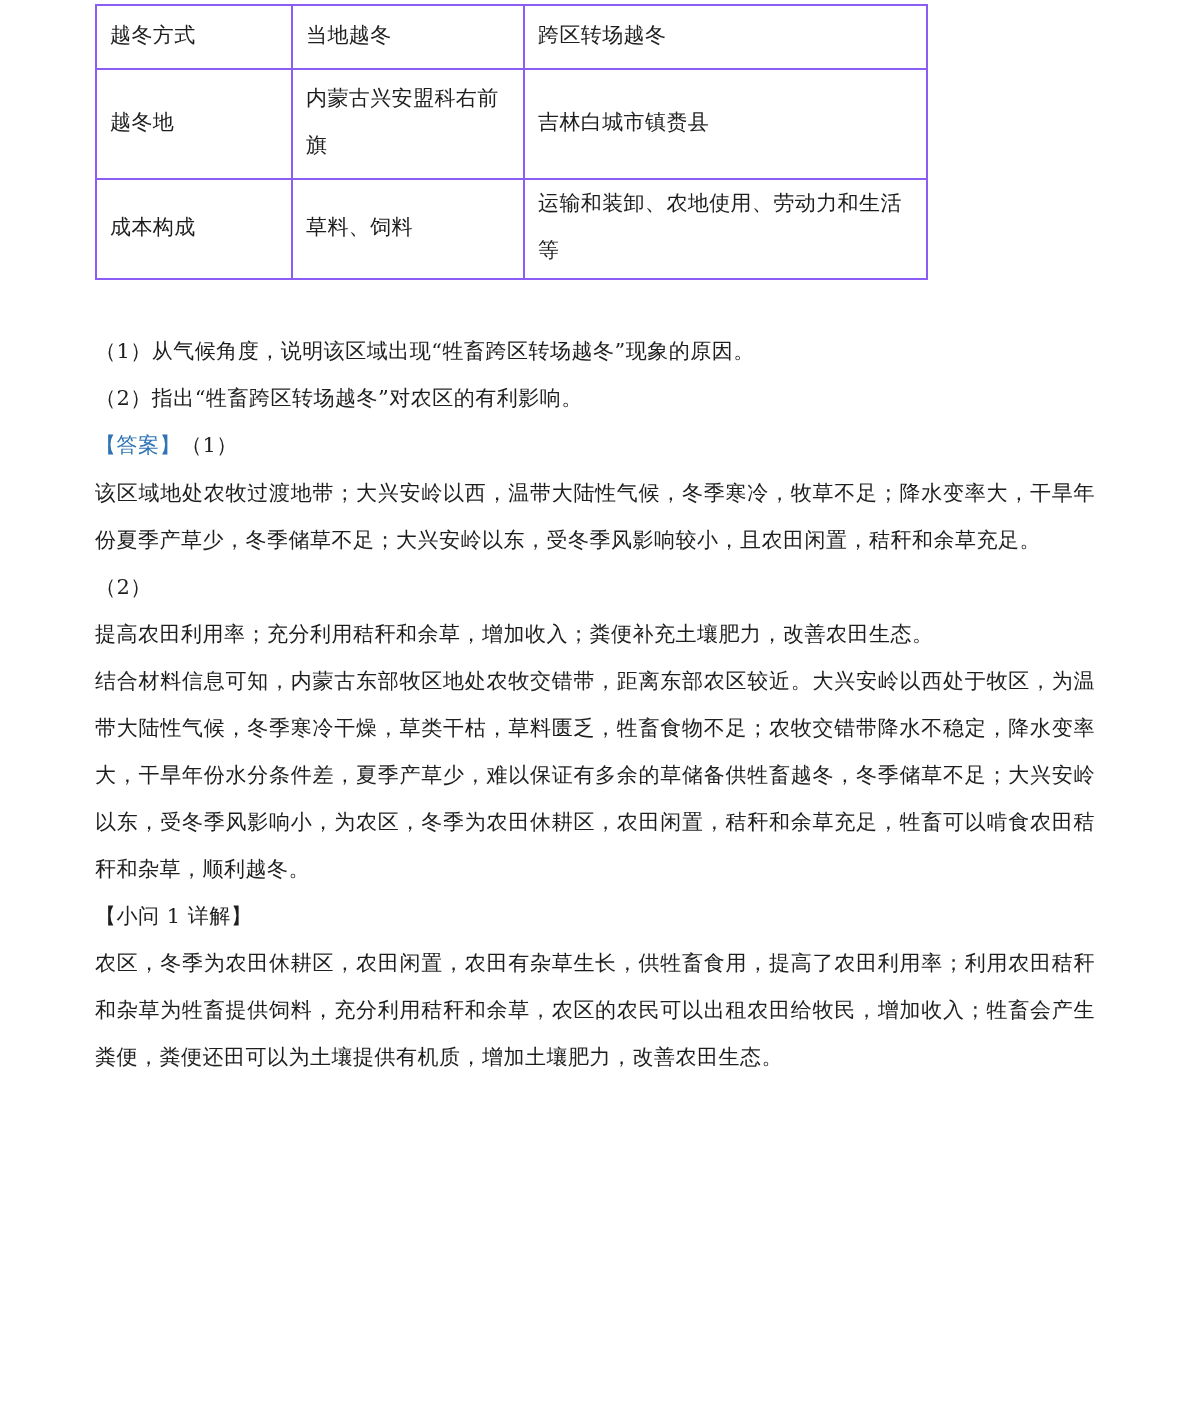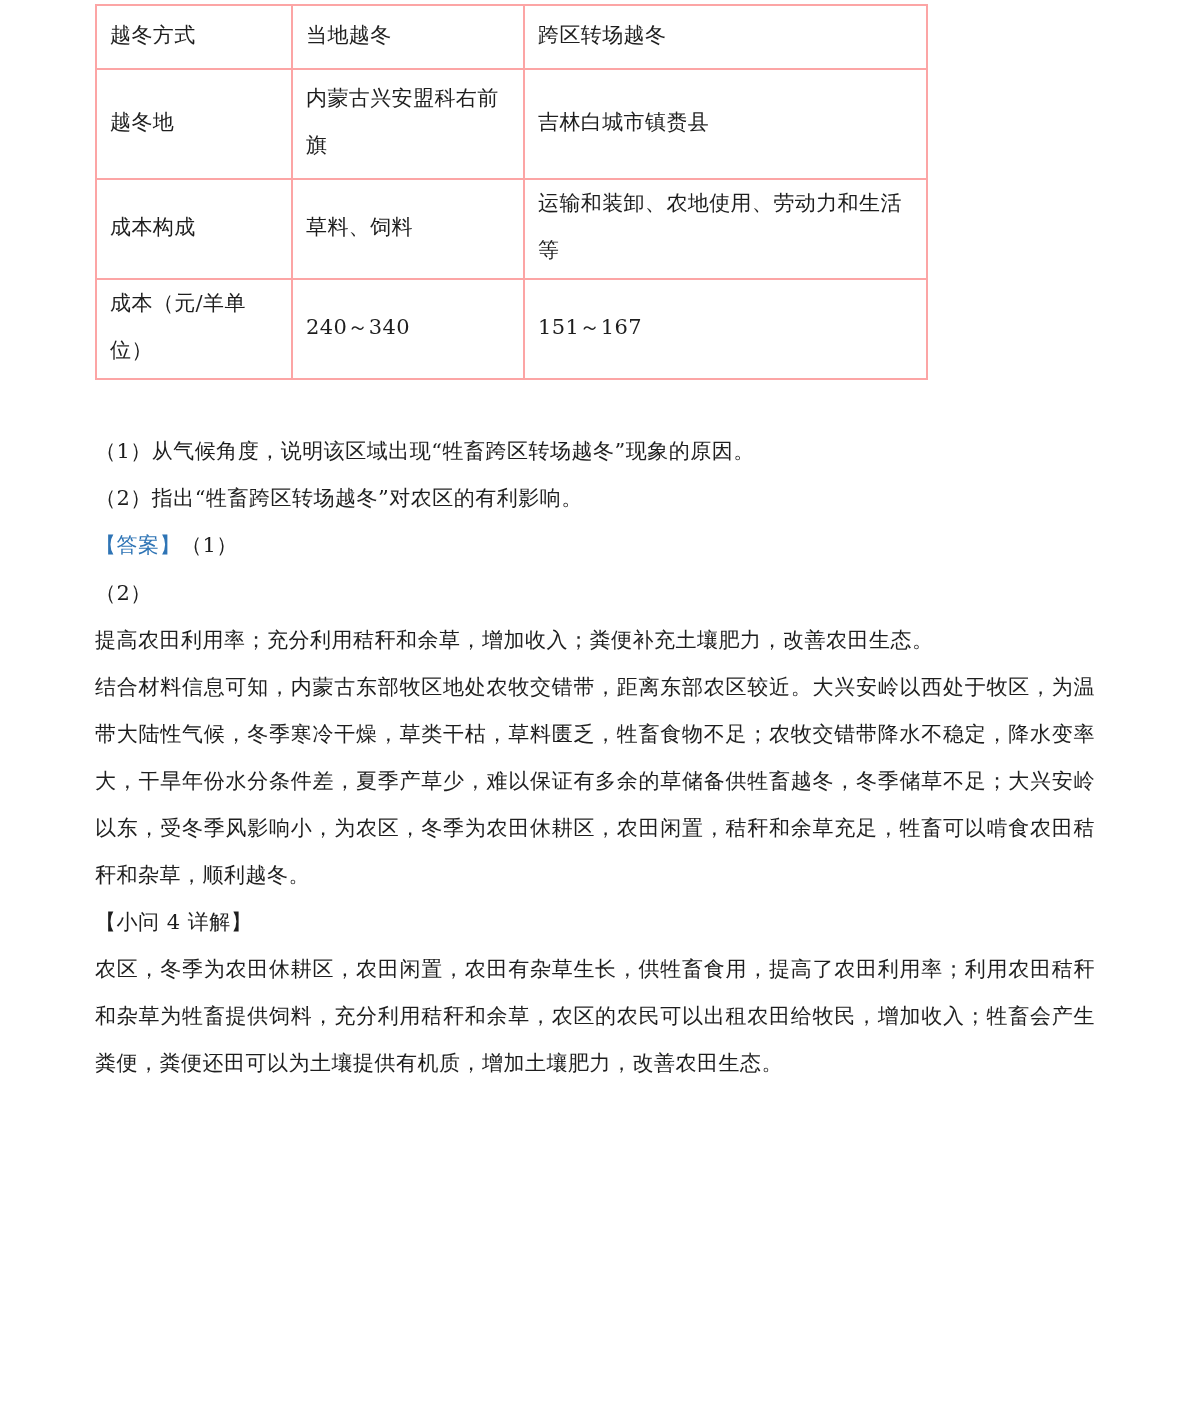--- a/index.html
+++ b/index.html
@@ -28,21 +28,21 @@
     text-indent: 55px;
     line-height: 43px;
   }
   table.compare {
     border-collapse: collapse;
     table-layout: fixed;
     width: 831px;
     margin-top: 2px;
   }
   table.compare td {
-    border: 2px solid #fca5a5;
+    border: 2px solid #8b5cf6;
     padding: 0 6px 4px 13px;
     vertical-align: middle;
     line-height: 47px;
     white-space: pre-line;
     text-align: left;
     letter-spacing: 0.4px;
     overflow: hidden;
   }
   .col-a { width: 196px; }
   .col-b { width: 232px; }
@@ -76,38 +76,34 @@
         <td>越冬地</td>
         <td>内蒙古兴安盟科右前
 旗</td>
         <td>吉林白城市镇赉县</td>
       </tr>
       <tr class="row-3">
         <td>成本构成</td>
         <td>草料、饲料</td>
         <td>运输和装卸、农地使用、劳动力和生活等</td>
       </tr>
-      <tr class="row-4">
-        <td>成本（元/羊单位）</td>
-        <td>240～340</td>
-        <td>151～167</td>
-      </tr>
     </tbody>
   </table>
 
   <p class="question-1">（1）从气候角度，说明该区域出现“牲畜跨区转场越冬”现象的原因。</p>
   <p>（2）指出“牲畜跨区转场越冬”对农区的有利影响。</p>
 
   <p><span class="blue">【答案】</span><span>（1）</span></p>
 
+  <p>该区域地处农牧过渡地带；大兴安岭以西，温带大陆性气候，冬季寒冷，牧草不足；降水变率大，干旱年份夏季产草少，冬季储草不足；大兴安岭以东，受冬季风影响较小，且农田闲置，秸秆和余草充足。</p>
 
   <p>（2）</p>
 
   <p>提高农田利用率；充分利用秸秆和余草，增加收入；粪便补充土壤肥力，改善农田生态。</p>
 
 
 
   <p>结合材料信息可知，内蒙古东部牧区地处农牧交错带，距离东部农区较近。大兴安岭以西处于牧区，为温带大陆性气候，冬季寒冷干燥，草类干枯，草料匮乏，牲畜食物不足；农牧交错带降水不稳定，降水变率大，干旱年份水分条件差，夏季产草少，难以保证有多余的草储备供牲畜越冬，冬季储草不足；大兴安岭以东，受冬季风影响小，为农区，冬季为农田休耕区，农田闲置，秸秆和余草充足，牲畜可以啃食农田秸秆和杂草，顺利越冬。</p>
 
-  <p>【小问 4 详解】</p>
+  <p>【小问 1 详解】</p>
   <p>农区，冬季为农田休耕区，农田闲置，农田有杂草生长，供牲畜食用，提高了农田利用率；利用农田秸秆和杂草为牲畜提供饲料，充分利用秸秆和余草，农区的农民可以出租农田给牧民，增加收入；牲畜会产生粪便，粪便还田可以为土壤提供有机质，增加土壤肥力，改善农田生态。</p>
 
 </div>
 
 </body></html>

